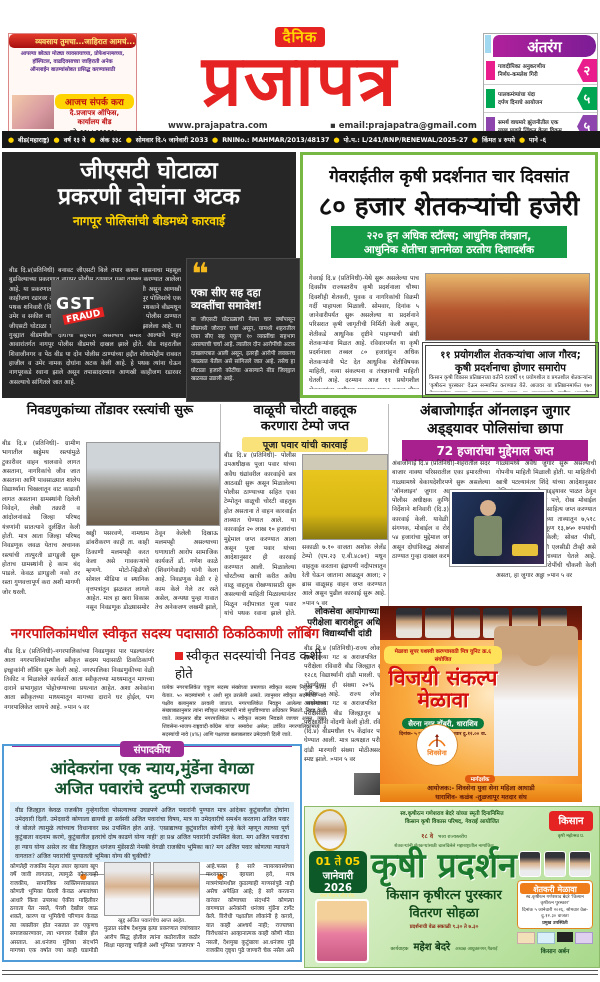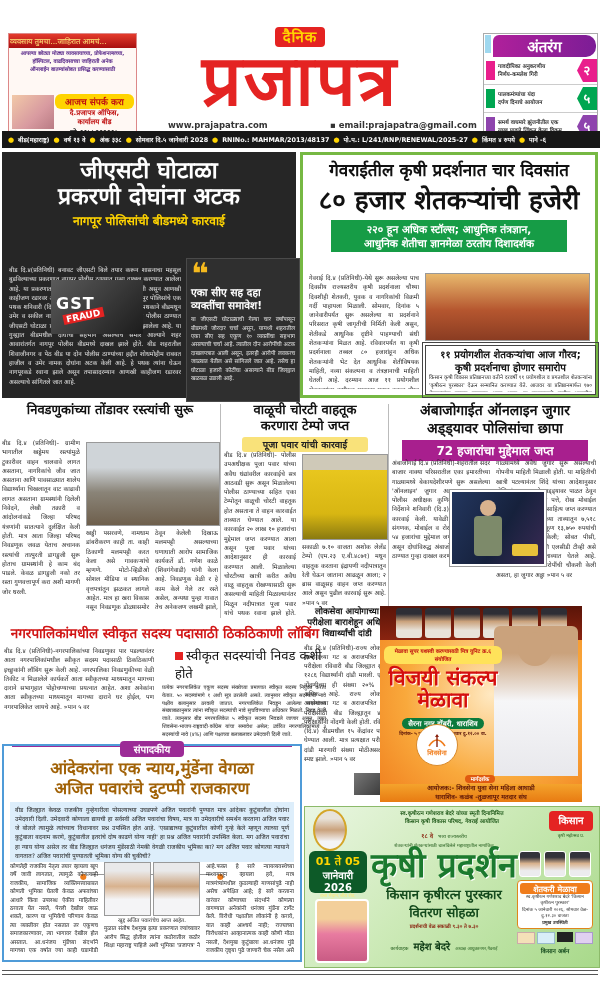--- a/index.html
+++ b/index.html
@@ -11,22 +11,22 @@
   .body-sm{font-size:6.2px;line-height:1.5;text-align:justify;color:#1d1d1d;}
   .body-sm-w{font-size:6.2px;line-height:1.5;text-align:justify;color:#e8e8e8;}
   .cols2{column-count:2;column-gap:6px;}
   .rule-v{width:1px;background:#bbb;}
   
   .daily{background:#e42322;color:#ffd400;font-weight:bold;border-radius:4px;
          padding:1px 8px;font-size:15px;letter-spacing:1px;}
   .mast-title{color:#e42322;font-weight:900;font-size:70px;line-height:1;letter-spacing:2px;}
   
   .lad{border:1px solid #d88;background:#fff8f4;}
-  .lad-title{background:linear-gradient(#e43b2c,#a80f0f);color:#ffe97a;font-weight:normal;
-             font-size:7.5px;text-align:left;padding:2px 1px;border-radius:0;}
+  .lad-title{background:linear-gradient(#e43b2c,#a80f0f);color:#ffe97a;font-weight:bold;
+             font-size:7.5px;text-align:right;padding:2px 1px;border-radius:5px;}
   .lad-body{font-size:5.4px;line-height:1.45;color:#5a2a8a;text-align:center;font-weight:bold;}
   .lad-cta{background:#ffd400;color:#c01010;font-weight:bold;font-size:9px;text-align:center;
            border-radius:6px;padding:1px 0;}
   .lad-off{color:#c01010;font-weight:bold;font-size:7px;text-align:center;line-height:1.3;}
   .lad-ph{color:#222;font-weight:bold;font-size:7.5px;text-align:center;}
   
   .ant{border:1px solid #aaa;background:#fff;}
   .ant-head{background:linear-gradient(90deg,#b0209b,#7c1d96);color:#fff;font-weight:bold;
             font-size:15px;text-align:center;border-radius:6px 10px 10px 0;padding:1px 0;}
   .ant-item{display:flex;align-items:center;border-bottom:1px solid #ccc;height:27px;}
@@ -67,21 +67,21 @@
   .truck-photo{background:linear-gradient(180deg,#cfc9b8 18%,#e8c61e 18%,#d8b612 70%,#8a7a10);}
   .gamb-photo{background:linear-gradient(120deg,#23365e,#16213c 55%,#3b2a55);}
   .roads-photo{background:linear-gradient(180deg,#cfd4d8 30%,#8a8478 60%,#6e5f4c);}
   
   .lob-h{color:#d11414;font-weight:900;font-size:13.5px;text-align:center;}
   .lob-boxh{font-weight:normal;font-size:13px;color:#111;padding-left:13px;}
   .red-sq{display:inline-block;width:8px;height:8px;background:#e42322;margin-right:3px;}
   .edi-box{border:2px solid #4f9bd8;background:#fff;}
   .edi-pill{background:#9c2b96;color:#fff;font-weight:bold;font-size:10px;border-radius:4px;
             padding:1px 14px;display:inline-block;}
-  .edi-h{color:#a16207;font-weight:900;font-size:16.5px;line-height:1.2;text-align:center;}
+  .edi-h{color:#14532d;font-weight:900;font-size:16.5px;line-height:1.2;text-align:center;}
   .edi-intro{background:#ddeefb;font-size:6px;line-height:1.55;text-align:justify;color:#222;
              padding:3px 5px;}
   .head-photo{border:1px solid #999;}
   .hp1{background:linear-gradient(180deg,#e9e9ea 15%,#d8b28e 45%,#f4f4f6 70%);}
   .hp2{background:linear-gradient(180deg,#e9e9ea 15%,#caa27c 45%,#f4f4f6 70%);}
   
   .mpsc-h{font-weight:bold;font-size:8.6px;line-height:1.3;text-align:center;color:#111;}
   
   .vij{background:radial-gradient(circle at 55% 45%,#ffe9c2 0%,#f9a93c 55%,#f07d1c 100%);overflow:hidden;}
   .vij-top{background:linear-gradient(#5a1408,#8a2410);display:flex;gap:3px;align-items:center;
@@ -176,21 +176,21 @@
   </div>
 
   <div class="abs infobar" style="left:2px;top:131px;width:596px;height:17px;">
     <span class="dot">●</span>
       <span>बीड(महाराष्ट्र)</span>
     <span class="dot">●</span>
       <span>वर्ष १३ वे</span>
     <span class="dot">●</span>
       <span>अंक ३३८</span>
     <span class="dot">●</span>
-      <span>सोमवार दि.५ जानेवारी 2028</span>
+      <span>सोमवार दि.५ जानेवारी 2033</span>
     <span class="dot">●</span>
       <span>RNINo.: MAHMAR/2013/48137</span>
     <span class="dot">●</span>
       <span>पो.प.: L/241/RNP/RENEWAL/2025-27</span>
     <span class="dot">●</span>
       <span>किंमत ४ रुपये</span>
     <span class="dot">●</span>
       <span>पाने -६</span>
   </div>
 
@@ -205,21 +205,21 @@
     </div>
     <div class="abs quote-panel" style="left:184px;top:106px;width:104px;height:136px;padding:3px 4px;">
       <div class="quote-mark">❝</div>
       <div class="quote-h">एका सीए सह दहा</div>
       <div class="quote-h">व्यक्तींचा समावेश!</div>
       <div class="body-sm-w" style="margin-top:3px;font-size:5.6px;">या जीएसटी घोटाळ्याची गेल्या चार वर्षांपासून बीडमध्ये जोरदार चर्चा असून, यामध्ये शहरातील एका सीए सह एकूण १० व्यक्तींचा सहभाग असल्याची चर्चा आहे. त्यातील दोन आरोपींची अटक दाखलपत्रात आली असून, इतरही आरोपी लवकरच जाळ्यात येतील असे सांगितले जात आहे. तसेच हा घोटाळा हजारो कोटींचा असल्याने बीड जिल्ह्यात खळबळ उडाली आहे.</div>
     </div>
   </div>
 
   <div class="abs agri-box" style="left:300px;top:152px;width:292px;height:240px;">
-    <div class="agri-h1" style="margin-top:3px;">गेवराईतील कृषी प्रदर्शनात चार दिवसांत</div>
+    <div class="agri-h1" style="margin-top:9px;">गेवराईतील कृषी प्रदर्शनात चार दिवसांत</div>
     <div class="agri-h2">८० हजार शेतकऱ्यांची हजेरी</div>
     <div class="agri-sub" style="margin:3px 28px 0;">
       <span>२२० हून अधिक स्टॉल्स; आधुनिक तंत्रज्ञान,</span><br>
       <span>आधुनिक शेतीचा ज्ञानमेळा ठरतोय दिशादर्शक</span>
     </div>
     <div class="abs body-sm" style="left:6px;top:118px;width:110px;height:116px;overflow:hidden;">गेवराई दि.४ (प्रतिनिधी)-येथे सुरू असलेल्या पाच दिवसीय राज्यस्तरीय कृषी प्रदर्शनाला चौथ्या दिवशीही शेतकरी, युवक व नागरिकांची विक्रमी गर्दी पाहायला मिळाली. सोमवार, दिनांक ५ जानेवारीपर्यंत सुरू असलेल्या या प्रदर्शनाने परिसरात कृषी जागृतीची निर्मिती केली असून, शेतीकडे आधुनिक दृष्टीने पाहण्याची संधी शेतकऱ्यांना मिळत आहे. रविवारपर्यंत या कृषी प्रदर्शनाला तब्बल ८० हजारांहून अधिक शेतकऱ्यांनी भेट देत आधुनिक शेतीविषयक माहिती, नव्या संकल्पना व तंत्रज्ञानाची माहिती घेतली आहे. दरम्यान आज ११ प्रयोगशील शेतकऱ्यांचा कृषीरत्न पुरस्कार प्रदान करून गौरव करण्यात येणार असून, यानंतर कृषी प्रदर्शनाचा समारोप होणार आहे.  »पान ५ वर</div>
     <div class="abs agri-photo" style="left:122px;top:118px;width:163px;height:66px;border:1px solid #999;"></div>
     <div class="abs agri-boxin" style="left:122px;top:190px;width:163px;height:44px;padding:2px 3px;">
       <div class="agri-boxh">११ प्रयोगशील शेतकऱ्यांचा आज गौरव;</div>
       <div class="agri-boxh">कृषी प्रदर्शनाचा होणार समारोप</div>

